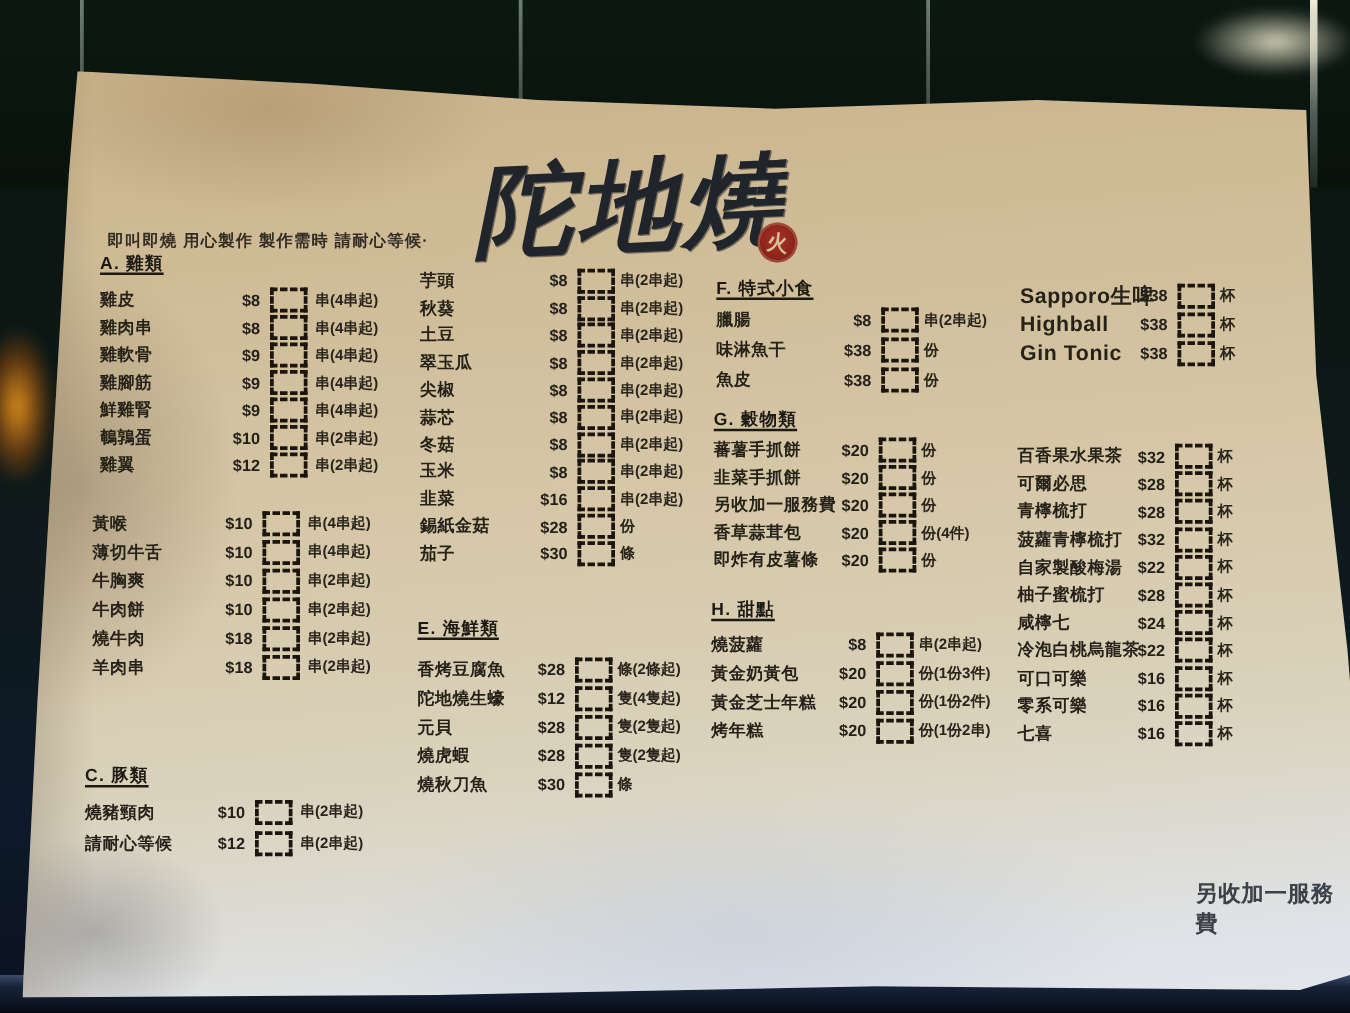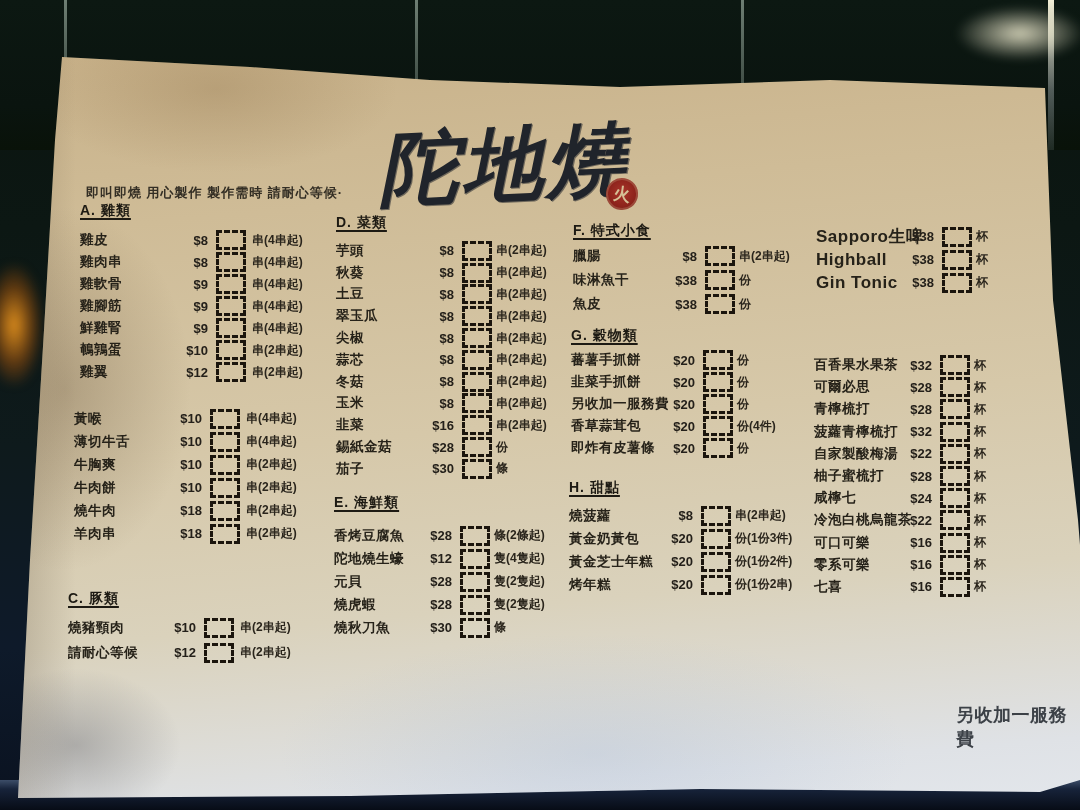--- a/index.html
+++ b/index.html
@@ -53,21 +53,21 @@
   .section{position:absolute;}
   .sec-title{font-size:14px;font-weight:800;letter-spacing:1px;color:#1d1a13;
     text-decoration:underline;text-underline-offset:3px;text-decoration-thickness:1.5px;
     height:18px;margin-bottom:8px;white-space:nowrap;}
   .row{display:grid;align-items:center;height:22px;}
   .nm{font-size:13.5px;letter-spacing:.5px;white-space:nowrap;font-weight:600;color:#262219;}
   .pr{font-size:13px;text-align:right;padding-right:4px;font-weight:600;color:#24201a;}
   .bx{width:24px;height:14px;border:3px dashed #1b150d;justify-self:start;margin-left:4px;}
   .un{font-size:12px;padding-left:2px;white-space:nowrap;color:#2a251c;font-weight:600;}
   
-  .pos-A{left:80px;top:202px;width:256px}.pos-B{left:74px;top:407px;width:256px}.pos-C{left:68px;top:590px;width:256px}
+  .pos-A{left:80px;top:202px;width:256px}.pos-B{left:74px;top:407px;width:256px}.pos-C{left:68px;top:612px;width:256px}
   .pos-A .row,.pos-B .row,.pos-C .row{grid-template-columns:94px 38px 38px 1fr;}
   .pos-D{left:336px;top:214px;width:244px}.pos-E{left:334px;top:494px;width:246px}
   .pos-D .row,.pos-E .row{grid-template-columns:92px 30px 36px 1fr;}
   .pos-F{left:573px;top:222px;width:252px}.pos-G{left:571px;top:327px;width:252px}.pos-H{left:569px;top:479px;width:254px}
   .pos-F .row,.pos-G .row,.pos-H .row{grid-template-columns:102px 26px 36px 1fr;}
   .pos-J{left:816px;top:225px;width:252px}.pos-K{left:814px;top:354px;width:254px}
   .pos-J .row,.pos-K .row{grid-template-columns:94px 28px 36px 1fr;}
   
   .pos-A .sec-title{margin-bottom:9px}
   .pos-B .sec-title{margin-bottom:5px}.pos-B .row{height:23px}
@@ -195,21 +195,20 @@
           <span class="un">串(2串起)</span>
         </div>
         <div class="row">
           <span class="nm">請耐心等候</span>
           <span class="pr">$12</span>
           <span class="bx"></span>
           <span class="un">串(2串起)</span>
         </div>
       </div>
     <div class="section pos-D">
-        <div class="sec-title">D. 菜類</div>
         <div class="row">
           <span class="nm">芋頭</span>
           <span class="pr">$8</span>
           <span class="bx"></span>
           <span class="un">串(2串起)</span>
         </div>
         <div class="row">
           <span class="nm">秋葵</span>
           <span class="pr">$8</span>
           <span class="bx"></span>

